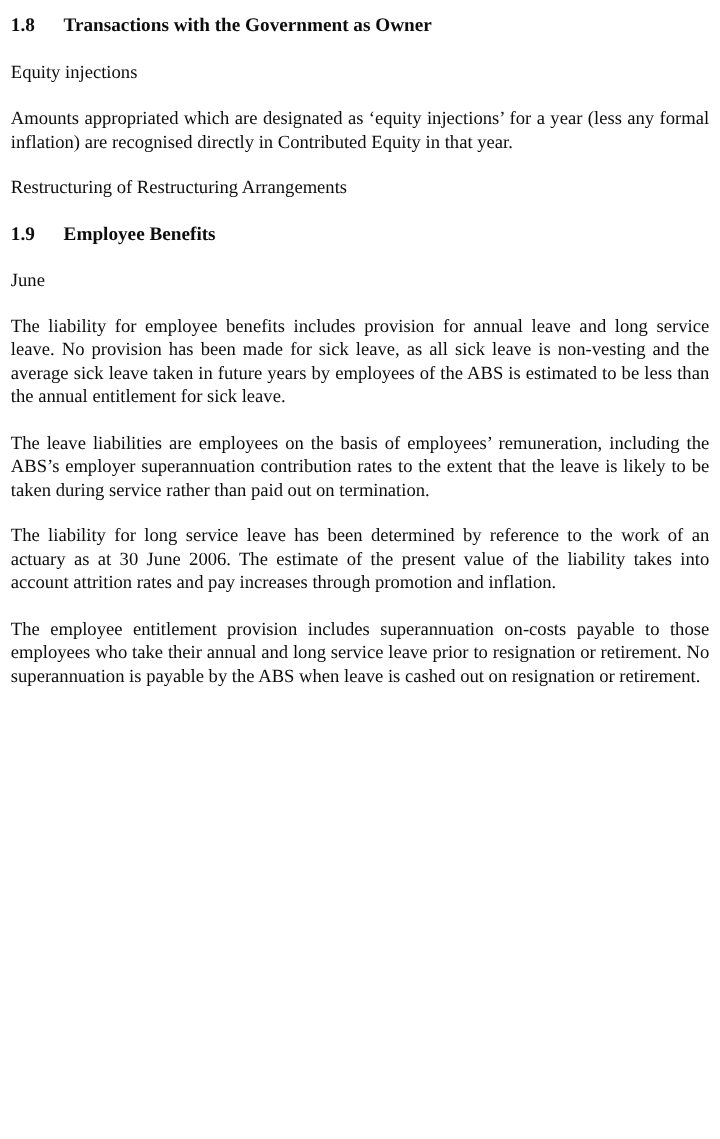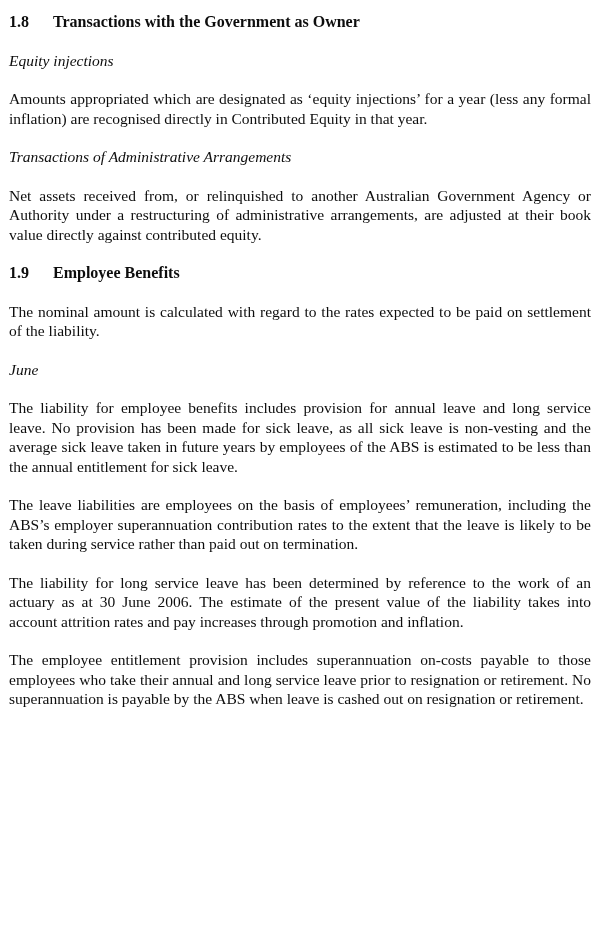--- a/index.html
+++ b/index.html
@@ -26,52 +26,49 @@
     font-weight: bold;
     font-size: 16px;
   }
   .doc-heading .heading-number {
     flex: 0 0 44px;
   }
   .doc-heading .heading-title {
     flex: 1 1 auto;
   }
   .doc-subheading {
-    font-style: italic;
   }
   .doc-paragraph {
     text-align: justify;
   }
 </style>
 </head>
 <body>
 
 <div class="page">
 
   <div class="block doc-heading">
     <span class="heading-number">1.8</span>
     <span class="heading-title">Transactions with the Government as Owner</span>
   </div>
 
   <div class="block doc-subheading">Equity injections</div>
 
   <div class="block doc-paragraph">Amounts appropriated which are designated as ‘equity injections’ for a year (less any formal inflation) are recognised directly in Contributed Equity in that year.</div>
 
-  <div class="block doc-subheading">Transactions of Administrative Arrangements</div>
+  <div class="block doc-subheading">Restructuring of Restructuring Arrangements</div>
 
-  <div class="block doc-paragraph">Net assets received from, or relinquished to another Australian Government Agency or Authority under a restructuring of administrative arrangements, are adjusted at their book value directly against contributed equity.</div>
 
   <div class="block doc-heading">
     <span class="heading-number">1.9</span>
     <span class="heading-title">Employee Benefits</span>
   </div>
 
 
 
-  <div class="block doc-paragraph">The nominal amount is calculated with regard to the rates expected to be paid on settlement of the liability.</div>
 
 
   <div class="block doc-subheading">June</div>
 
   <div class="block doc-paragraph">The liability for employee benefits includes provision for annual leave and long service leave.  No provision has been made for sick leave, as all sick leave is non-vesting and the average sick leave taken in future years by employees of the ABS is estimated to be less than the annual entitlement for sick leave.</div>
 
   <div class="block doc-paragraph">The leave liabilities are employees on the basis of employees’ remuneration, including the ABS’s employer superannuation contribution rates to the extent that the leave is likely to be taken during service rather than paid out on termination.</div>
 
   <div class="block doc-paragraph">The liability for long service leave has been determined by reference to the work of an actuary as at 30 June 2006.  The estimate of the present value of the liability takes into account attrition rates and pay increases through promotion and inflation.</div>
 

